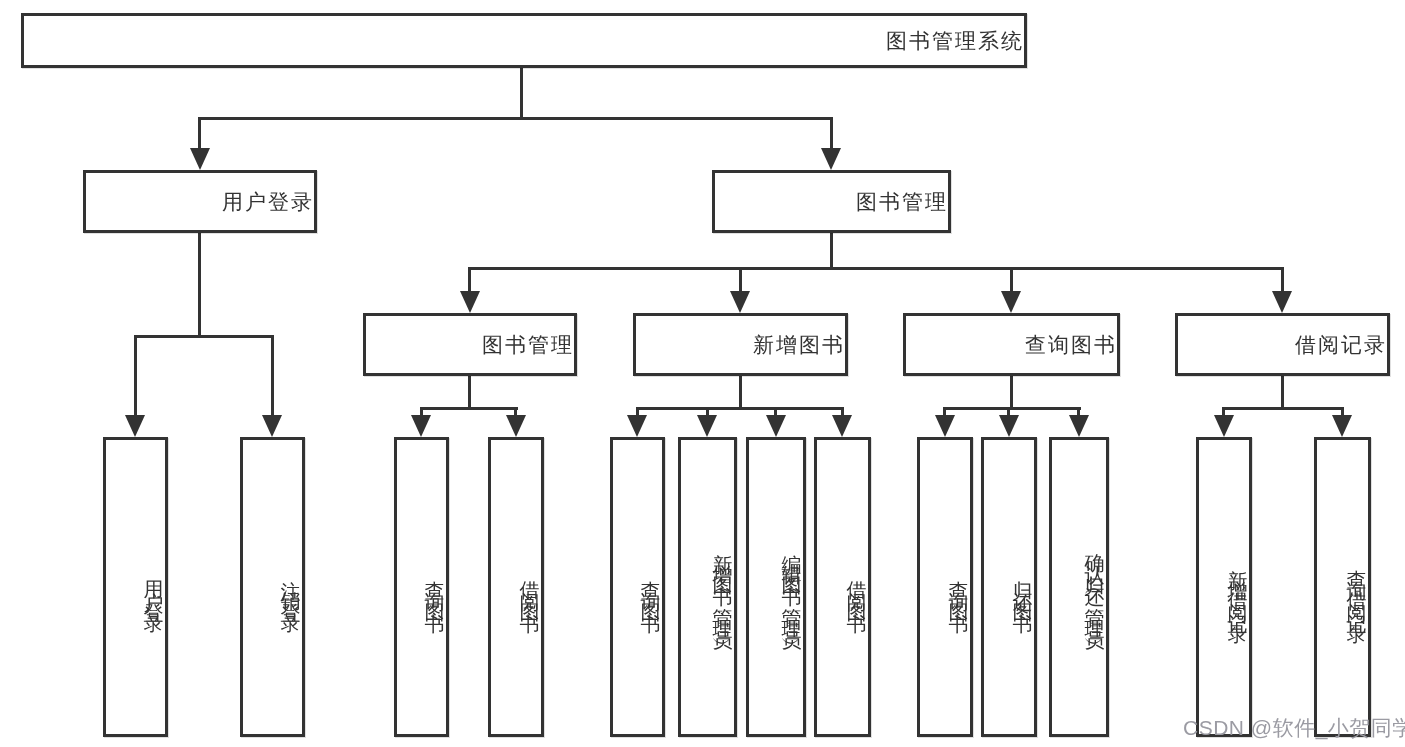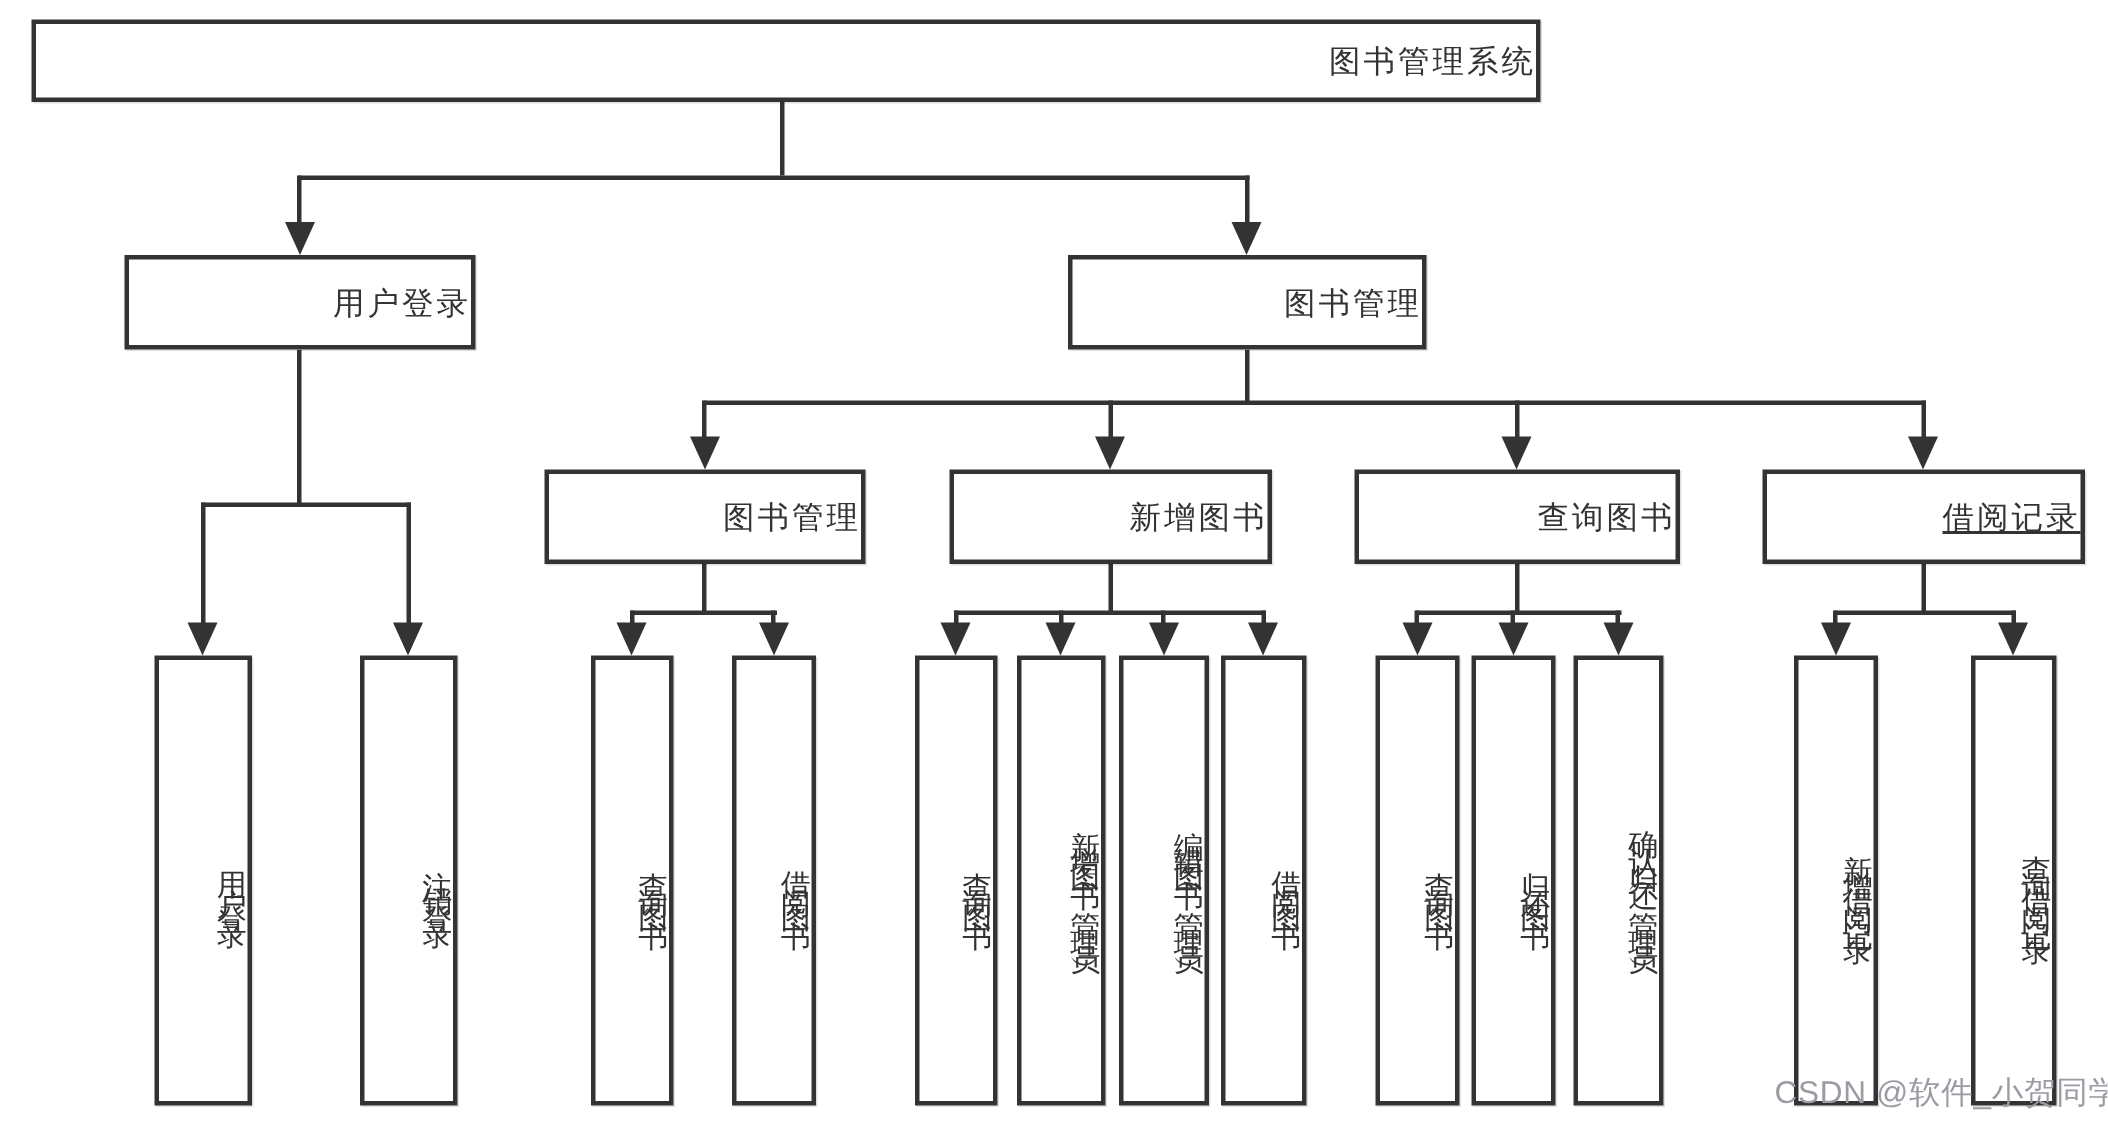--- a/index.html
+++ b/index.html
@@ -136,21 +136,21 @@
 
   <div class="box" style="left:363px;top:313px;width:214px;height:63px;">
     <span class="lbl">图书管理</span>
   </div>
   <div class="box" style="left:633px;top:313px;width:215px;height:63px;">
     <span class="lbl">新增图书</span>
   </div>
   <div class="box" style="left:903px;top:313px;width:217px;height:63px;">
     <span class="lbl">查询图书</span>
   </div>
-  <div class="box" style="left:1175px;top:313px;width:215px;height:63px;text-decoration:underline;">
+  <div class="box" style="left:1175px;top:313px;width:215px;height:63px;">
     <span class="lbl">借阅记录</span>
   </div>
 
   <div class="box leaf" style="left:103px;top:437px;width:65px;height:300px;">
     <span class="lbl">用户登录</span>
   </div>
   <div class="box leaf" style="left:240px;top:437px;width:65px;height:300px;">
     <span class="lbl">注销登录</span>
   </div>
 

